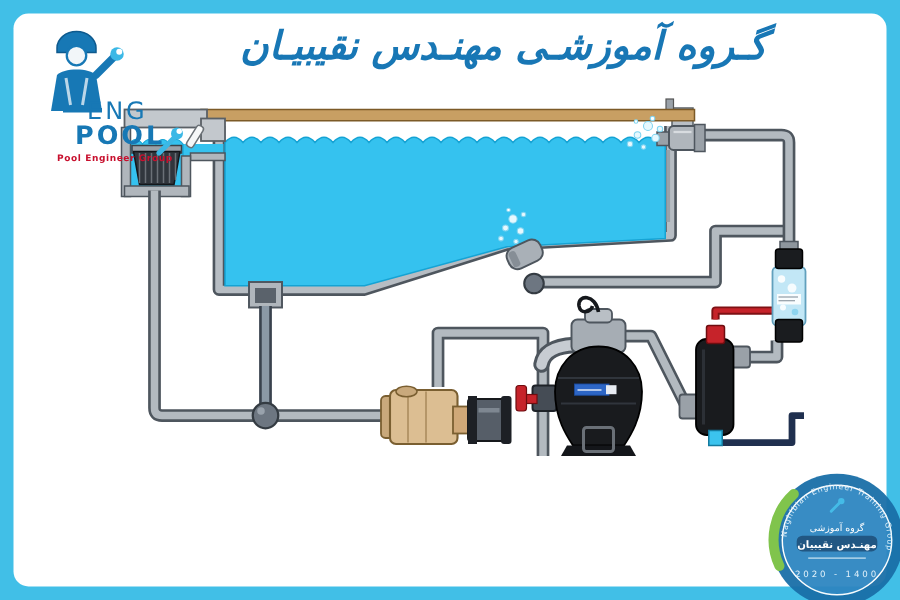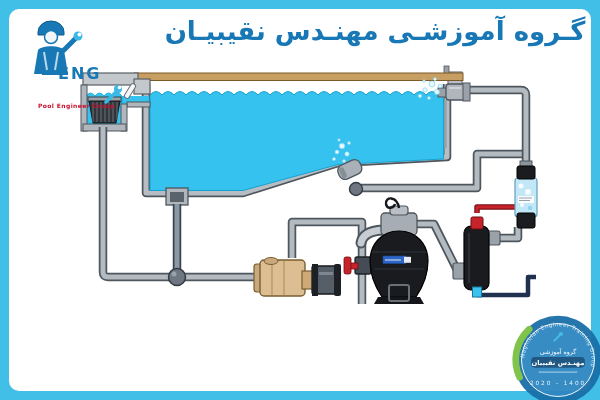--- a/index.html
+++ b/index.html
@@ -1,26 +1,26 @@
 <!DOCTYPE html>
 <html><head>
 <meta charset="utf-8">
 <style>
   html,body{margin:0;padding:0;}
   .page{position:relative;width:600px;height:400px;background:#41BFE7;overflow:hidden;
         font-family:"DejaVu Sans", sans-serif;}
   .content{position:absolute;left:9px;top:9px;right:9px;bottom:9px;background:#ffffff;
            border-radius:10px;overflow:hidden;}
   .diagram{position:absolute;left:0;top:0;width:600px;height:400px;}
-  .title{position:absolute;left:160px;top:16px;width:430px;text-align:center;direction:rtl;
-         font-size:26px;font-weight:700;color:#1877B5;letter-spacing:0px;}
+  .title{position:absolute;left:160px;top:16px;width:430px;text-align:left;direction:rtl;
+         font-size:26px;font-weight:700;color:#1877B5;letter-spacing:0px;font-style:italic;}
   .caption{position:absolute;left:0px;top:335px;width:452px;text-align:center;direction:rtl;
            font-size:21px;font-weight:700;color:#25364B;}
   .logo{position:absolute;left:14px;top:10px;width:110px;height:96px;}
-  .logo .eng{position:absolute;left:44px;top:54px;font-size:16px;font-weight:700;color:#1778B5;letter-spacing:2px;text-align:center;}
+  .logo .eng{position:absolute;left:44px;top:54px;font-size:16px;font-weight:400;color:#1778B5;letter-spacing:2px;text-align:center;}
   .logo .pool{position:absolute;left:36px;top:71px;font-size:17px;font-weight:700;color:#1778B5;letter-spacing:2px;}
   .logo .tag{position:absolute;left:24px;top:92px;font-size:6px;font-weight:700;color:#C8102E;letter-spacing:0.4px;}
   .wm{position:absolute;right:-6px;bottom:-8px;width:96px;height:96px;opacity:0.95;}
 </style>
 </head>
 <body>
 
 <div class="page">
   <div class="content"></div>
 
@@ -216,20 +216,21 @@
       <path d="M30,42 L33,60 M44,42 L41,60" stroke="#ffffff" stroke-width="2" opacity="0.7"></path>
       <path d="M50,40 L62,28" stroke="#1778B5" stroke-width="5" stroke-linecap="round"></path>
       <circle cx="64" cy="26" r="4.5" fill="#3BB8E6"></circle>
       <circle cx="65.5" cy="24.5" r="2" fill="#ffffff"></circle>
       <rect x="28" y="62" width="26" height="3" fill="#1778B5"></rect>
       <path d="M92,92 L103,81" stroke="#3BB8E6" stroke-width="3.5" stroke-linecap="round"></path>
       <circle cx="104" cy="79" r="4" fill="#3BB8E6"></circle>
       <circle cx="105.5" cy="77.5" r="1.8" fill="#ffffff"></circle>
     </svg>
     <div class="eng">ENG</div>
+    <div class="pool">POOL</div>
     <div class="tag">Pool Engineer Group</div>
   </div>
 
   <div class="title">گـروه آموزشـی مهنـدس نقیبیـان</div>
 
 
   <svg class="wm" viewBox="0 0 100 100">
     <circle cx="50" cy="50" r="46" fill="#1A6FA8"></circle>
     <path d="M10,68 A43,43 0 0 1 20,18" stroke="#7AC143" stroke-width="7" fill="none" stroke-linecap="round"></path>
     <circle cx="50" cy="50" r="38" fill="#2E86C1" stroke="#ffffff" stroke-width="1"></circle>

